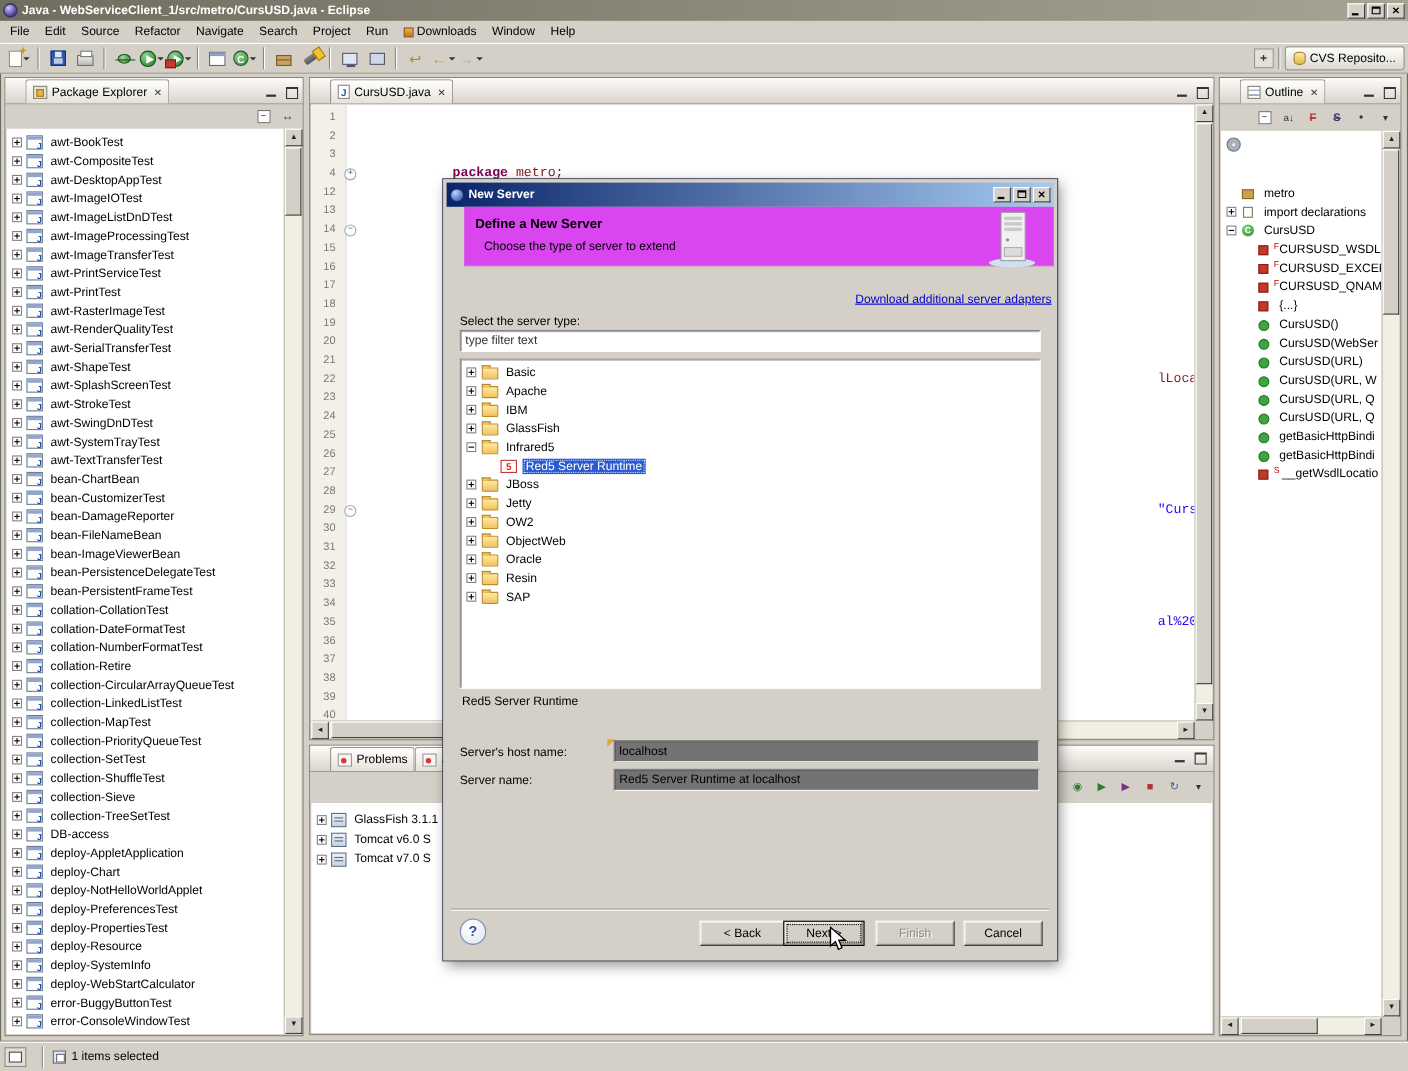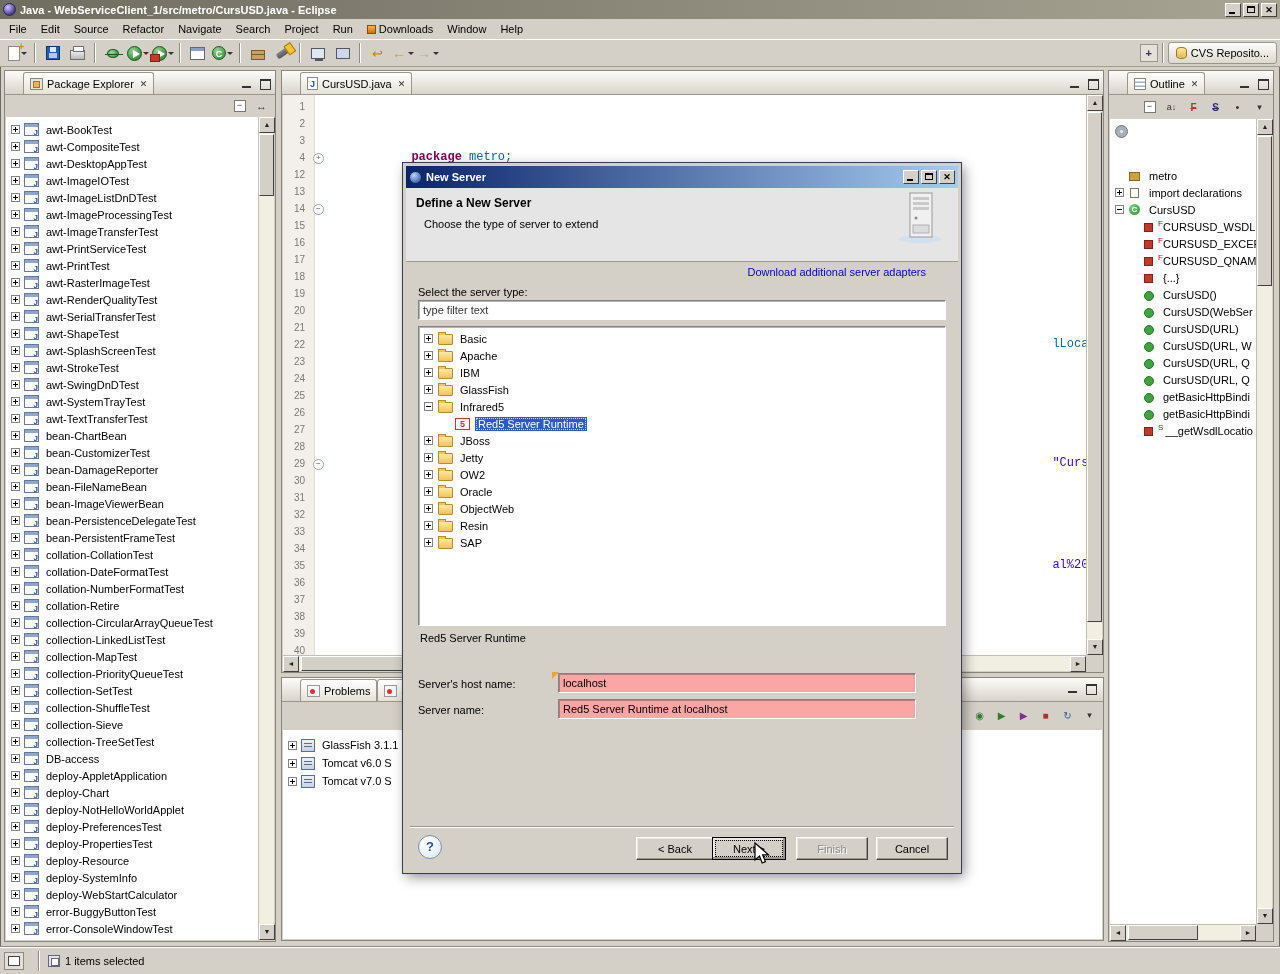--- a/index.html
+++ b/index.html
@@ -150,21 +150,21 @@
 .cl{display:flex;height:17px;line-height:17px;position:relative;font-family:"Liberation Mono",monospace;font-size:12px}
 .ln{width:28px;min-width:28px;text-align:right;padding-right:6px;color:#787878;font-family:"Liberation Sans",sans-serif;font-size:10px;position:relative;z-index:1}
 .fold{width:14px;min-width:14px;position:relative}
 .fold.v-plus::before,.fold.v-minus::before{position:absolute;left:2px;top:4px;width:9px;height:9px;border:1px solid #9aa8b8;border-radius:50%;
   background:#fff;color:#557;font-size:8px;line-height:8px;text-align:center}
 .fold.v-plus::before{content:"+"}
 .fold.v-minus::before{content:"−"}
 .segs{white-space:pre}
 .rfrag{position:absolute;left:683px;top:0;white-space:pre}
 .v-kw{color:#7f0055;font-weight:bold}
-.v-pl{color:#0369a1}
+.v-pl{color:#7f1d1d}
 .v-com{color:#3f5fbf}
 .v-ann{color:#646464}
 .v-str{color:#2a00ff}
 .v-sf{color:#1a1aa6;font-style:italic}
 .v-box{display:inline-block;width:8px;height:8px;border:1px solid #7f9fbf;margin-left:4px}
 
 
 .statusbar{position:absolute;left:0;right:0;top:947px;height:27px;border-top:1px solid #fff;box-shadow:0 -1px 0 #8e8a7e;
   display:flex;align-items:center;background:#d4d0c8}
 .fastview{width:20px;height:18px;margin:0 6px 0 4px;border:1px solid #8e8a7e;background:#e2dfd6;position:relative}
@@ -172,37 +172,37 @@
 .status-sep{width:0;height:20px;border-left:1px solid #8e8a7e;border-right:1px solid #fff;margin:0 8px}
 .sel-icon{width:12px;height:12px;border:1px solid #667;background:#dfe6f0;margin-right:5px;position:relative}
 .sel-icon::before{content:"";position:absolute;left:2px;top:2px;width:6px;height:6px;border:1px solid #667;background:#fff}
 
 
 .dialog{position:absolute;left:403px;top:163px;width:558px;height:710px;background:#d4d0c8;border:3px solid #d4d0c8;
   box-shadow:0 0 0 1px #3c3c50,3px 4px 12px rgba(0,0,0,.45);z-index:50}
 .dlg-titlebar{position:absolute;left:0;right:0;top:0;height:22px;display:flex;align-items:center;gap:4px;padding:0 3px;
   background:linear-gradient(90deg,#0a246a,#a6caf0);color:#fff;font-weight:bold}
 .dlg-icon{width:13px;height:13px;border-radius:50%;background:radial-gradient(circle at 35% 30%,#bcd3ff,#1d3f8f);border:1px solid #0d2a66}
-.dlg-header{position:absolute;left:0;right:0;top:22px;height:74px;background:#e5e5e5;border-bottom:1px solid #9e9a8e}
+.dlg-header{position:absolute;left:16px;right:0;top:22px;height:54px;background:#d946ef;border-bottom:1px solid #9e9a8e}
 .dlg-heading{position:absolute;left:10px;top:8px;font-size:12px;font-weight:bold}
 .dlg-subheading{position:absolute;left:18px;top:30px}
 .dlg-art{position:absolute;right:14px;top:3px}
-.dlg-link{position:absolute;right:32px;top:100px;color:#0000cc;cursor:pointer}
+.dlg-link{position:absolute;right:2px;top:100px;color:#0000cc;text-decoration:underline;cursor:pointer}
 .dlg-label{position:absolute;left:12px}
 .dlg-label.type{top:120px}
 .dlg-label.host{top:512px}
 .dlg-label.name{top:538px}
 .dlg-filter{position:absolute;left:12px;top:134px;width:528px;height:20px;border:1px solid;border-color:#848284 #fff #fff #848284;
   box-shadow:inset 1px 1px 0 rgba(64,64,64,.4);padding:2px 4px;font:11px "Liberation Sans",sans-serif;color:#333;background:#fff}
 .dlg-tree{position:absolute;left:12px;top:160px;width:528px;height:300px;background:#fff;border:1px solid;
   border-color:#848284 #fff #fff #848284;box-shadow:inset 1px 1px 0 rgba(64,64,64,.4);overflow:hidden;padding-top:3px}
 .dlg-tree .trow.v-1{padding-left:21px}
 .dlg-desc{position:absolute;left:14px;top:466px}
-.dlg-input{position:absolute;left:152px;width:358px;height:20px;border:1px solid;border-color:#848284 #fff #fff #848284;
-  box-shadow:inset 1px 1px 0 rgba(64,64,64,.4);padding:2px 4px;font:11px "Liberation Sans",sans-serif;background:#fca5a5}
+.dlg-input{position:absolute;left:152px;width:387px;height:20px;border:1px solid;border-color:#848284 #fff #fff #848284;
+  box-shadow:inset 1px 1px 0 rgba(64,64,64,.4);padding:2px 4px;font:11px "Liberation Sans",sans-serif;background:#737373}
 .dlg-input.host{top:507px}
 .dlg-input.name{top:533px}
 .field-marker{position:absolute;left:146px;top:506px;width:0;height:0;border-top:7px solid #e8a33d;border-right:7px solid transparent}
 .dlg-sep{position:absolute;left:4px;right:4px;top:660px;border-top:1px solid #9a968a;border-bottom:1px solid #fff}
 .dlg-help{position:absolute;left:12px;top:669px;width:24px;height:24px;border-radius:50%;border:1px solid #7a8db0;
   background:radial-gradient(circle at 35% 30%,#ffffff,#dde6f2);color:#234f9b;font-weight:bold;font-size:13px;text-align:center;line-height:22px}
 .btn{position:absolute;top:671px;height:23px;background:#d4d0c8;border:1px solid;border-color:#fff #404040 #404040 #fff;
   box-shadow:inset -1px -1px 0 #9a968a,inset 1px 1px 0 #ece9e2;font:11px "Liberation Sans",sans-serif;color:#000}
 .btn.back{left:230px;width:78px}
 .btn.next{left:306px;width:74px}
@@ -1421,27 +1421,27 @@
 
         <div class="trow v-0">
           <span class="expander v-plus"></span>
           <span class="dicon v-folder"></span>
           <span class="tlabel">OW2</span>
         </div>
 
         <div class="trow v-0">
           <span class="expander v-plus"></span>
           <span class="dicon v-folder"></span>
+          <span class="tlabel">ObjectWeb</span>
+        </div>
+
+        <div class="trow v-0">
+          <span class="expander v-plus"></span>
+          <span class="dicon v-folder"></span>
           <span class="tlabel">Oracle</span>
-        </div>
-
-        <div class="trow v-0">
-          <span class="expander v-plus"></span>
-          <span class="dicon v-folder"></span>
-          <span class="tlabel">ObjectWeb</span>
         </div>
 
         <div class="trow v-0">
           <span class="expander v-plus"></span>
           <span class="dicon v-folder"></span>
           <span class="tlabel">Resin</span>
         </div>
 
         <div class="trow v-0">
           <span class="expander v-plus"></span>

